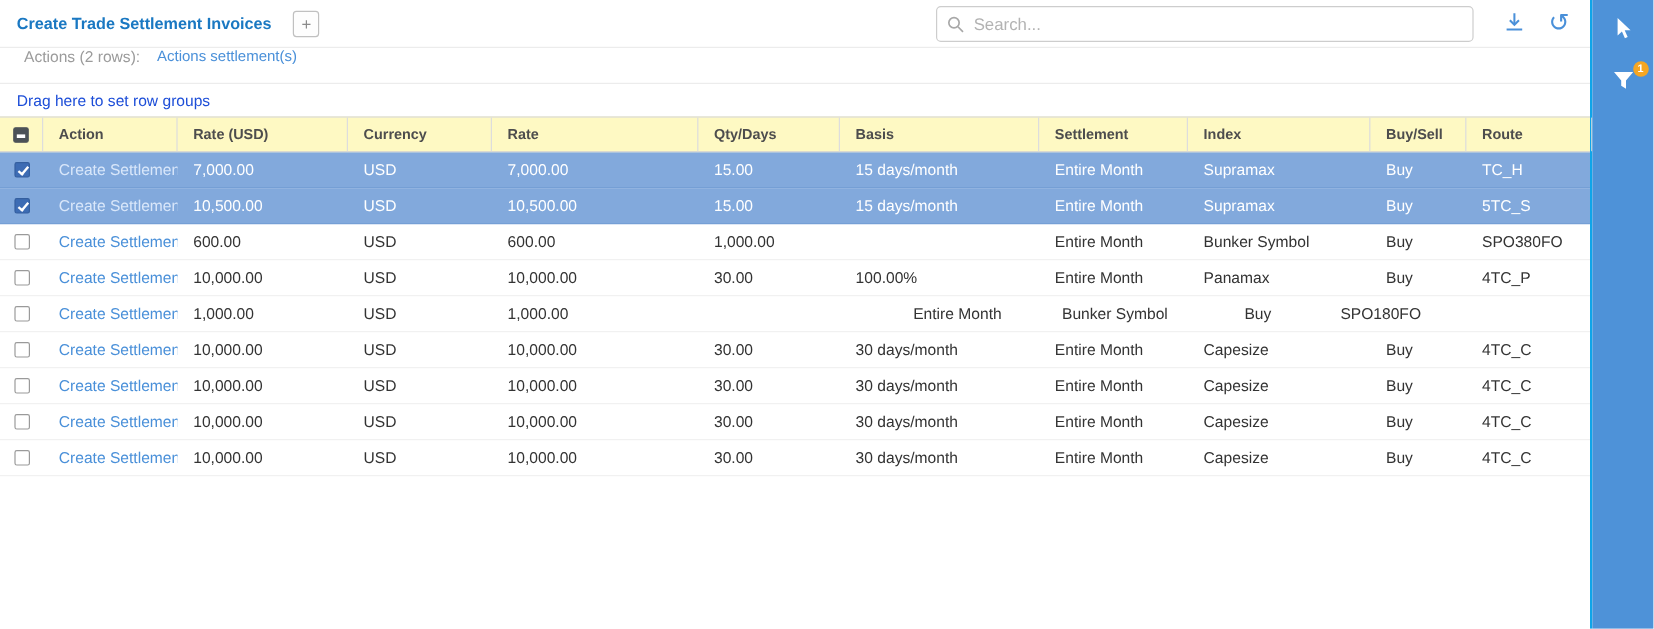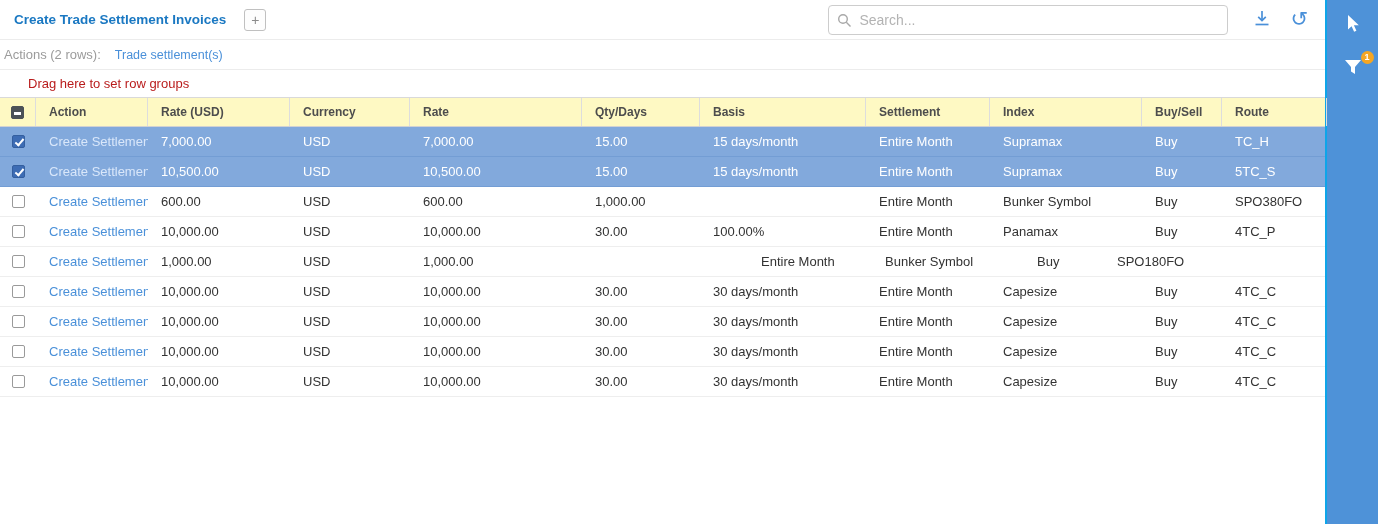--- a/index.html
+++ b/index.html
@@ -6,35 +6,35 @@
   html,body{width:1378px;height:524px}
   body{display:flex;font-family:"Liberation Sans","DejaVu Sans",sans-serif;background:#fff;color:#333;overflow:hidden}
 
   .main{flex:0 0 1327px;width:1327px;border-right:2px solid #0ea5e9;display:flex;flex-direction:column;background:#fff}
 
   
   .toolbar{flex:0 0 40px;height:40px;display:flex;align-items:center;padding:0 15px 0 14px;border-bottom:1px solid #ececec}
   .page-title{color:#1a78c2;font-weight:bold;font-size:13.5px}
   .add-btn{margin-left:18px;width:22px;height:22px;border:1px solid #c0c0c0;border-radius:3px;background:#fdfdfd;color:#8a8a8a;font-size:14px;line-height:18px;cursor:pointer;font-family:inherit}
   .toolbar-right{margin-left:auto;display:flex;align-items:center}
-  .search-box{position:relative;width:400px;height:30px}
+  .search-box{position:relative;width:448px;height:30px}
   .search-box .mag{position:absolute;left:9px;top:8px;pointer-events:none}
   .search-input{width:100%;height:100%;border:1px solid #cdcdcd;border-radius:4px;padding:0 10px 0 30px;font-size:14px;color:#444;font-family:inherit;outline:none}
   .search-input::placeholder{color:#b3b3b3}
   .icon-btn{background:none;border:none;cursor:pointer;padding:2px;display:flex;align-items:center}
   .dl-btn{margin-left:22px}
   .undo-btn{margin-left:14px;color:#4a90d9;font-size:21px;line-height:1;font-family:"DejaVu Sans",sans-serif}
 
   
-  .actions-bar{flex:0 0 30px;height:30px;display:flex;align-items:center;padding-left:4px;border-bottom:1px solid #ececec}
+  .actions-bar{flex:0 0 30px;height:30px;display:flex;align-items:flex-start;padding-left:20px;border-bottom:1px solid #ececec}
   .actions-label{color:#9b9b9b;font-size:13px}
   .actions-link{color:#4a90d9;font-size:12.5px;margin-left:14px;text-decoration:none;cursor:pointer}
 
   
-  .rowgroup-bar{flex:0 0 27px;height:27px;display:flex;align-items:center;padding-left:28px;color:#b91c1c;font-size:13px}
+  .rowgroup-bar{flex:0 0 27px;height:27px;display:flex;align-items:center;padding-left:14px;color:#1d4ed8;font-size:13px}
 
   
   .grid-header{flex:0 0 30px;height:30px;display:flex;background:#fef9c3;border-top:1px solid #d9d9d9;border-bottom:1px solid #d2d2d2;font-weight:bold;font-size:12px;color:#4d4d4d}
   .header-cell{display:flex;align-items:center;padding-left:13px;border-right:1px solid #ddd;cursor:pointer;overflow:hidden;white-space:nowrap}
   .row{height:30px;flex:0 0 30px;display:flex;border-bottom:1px solid #eee;font-size:13px;color:#333;background:#fff;cursor:default}
   .cell{display:flex;align-items:center;padding-left:13px;overflow:hidden;white-space:nowrap}
   .c-cb{width:36px;flex:0 0 36px;justify-content:center;padding-left:0}
   .c-action{width:112px;flex:0 0 112px}
   .c-rateusd{width:142px;flex:0 0 142px}
   .c-currency{width:120px;flex:0 0 120px}
@@ -91,21 +91,21 @@
         </span>
       </button>
       <button class="icon-btn undo-btn">
           <span>↺</span>
         </button>
     </div>
   </div>
 
   <div class="actions-bar">
     <span class="actions-label">Actions (2 rows):</span>
-    <a class="actions-link">Trade settlement(s)</a>
+    <a class="actions-link">Actions settlement(s)</a>
   </div>
 
   <div class="rowgroup-bar">
     <span>Drag here to set row groups</span>
   </div>
 
   <div class="grid-header">
     <div class="header-cell c-cb">
         <span class="checkbox indeterminate"></span>
       </div>

